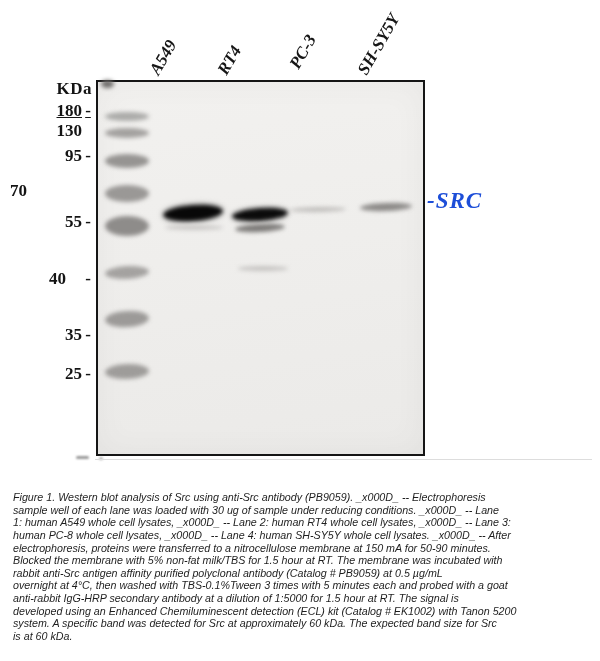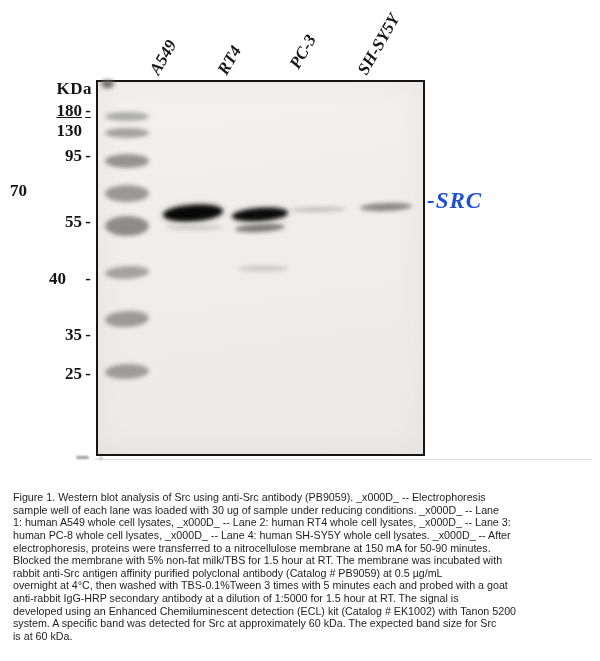--- a/index.html
+++ b/index.html
@@ -64,21 +64,21 @@
   .artifact{position:absolute;}
   .art-dash{left:76px;top:456px;width:13px;height:3px;background:#9a9a9a;filter:blur(1px);border-radius:2px;}
   .art-dot{left:99px;top:457px;width:4px;height:3px;background:#b3b3b3;filter:blur(1px);border-radius:2px;}
   .art-line{left:95px;top:459px;width:497px;height:1px;background:#dddddd;}
   
   .caption{
     position:absolute;left:13px;top:491px;width:584px;
     font-family:"Liberation Sans",sans-serif;font-size:10.7px;line-height:12.62px;
     color:#1e1e1e;
   }
-  .caption-line{white-space:pre;}
+  .caption-line{white-space:pre;font-style:italic;}
 </style>
 </head>
 <body>
 
 <div class="page">
 
   <div class="lane-label ll-0">A549</div>
   <div class="lane-label ll-1">RT4</div>
   <div class="lane-label ll-2">PC-3</div>
   <div class="lane-label ll-3">SH-SY5Y</div>

